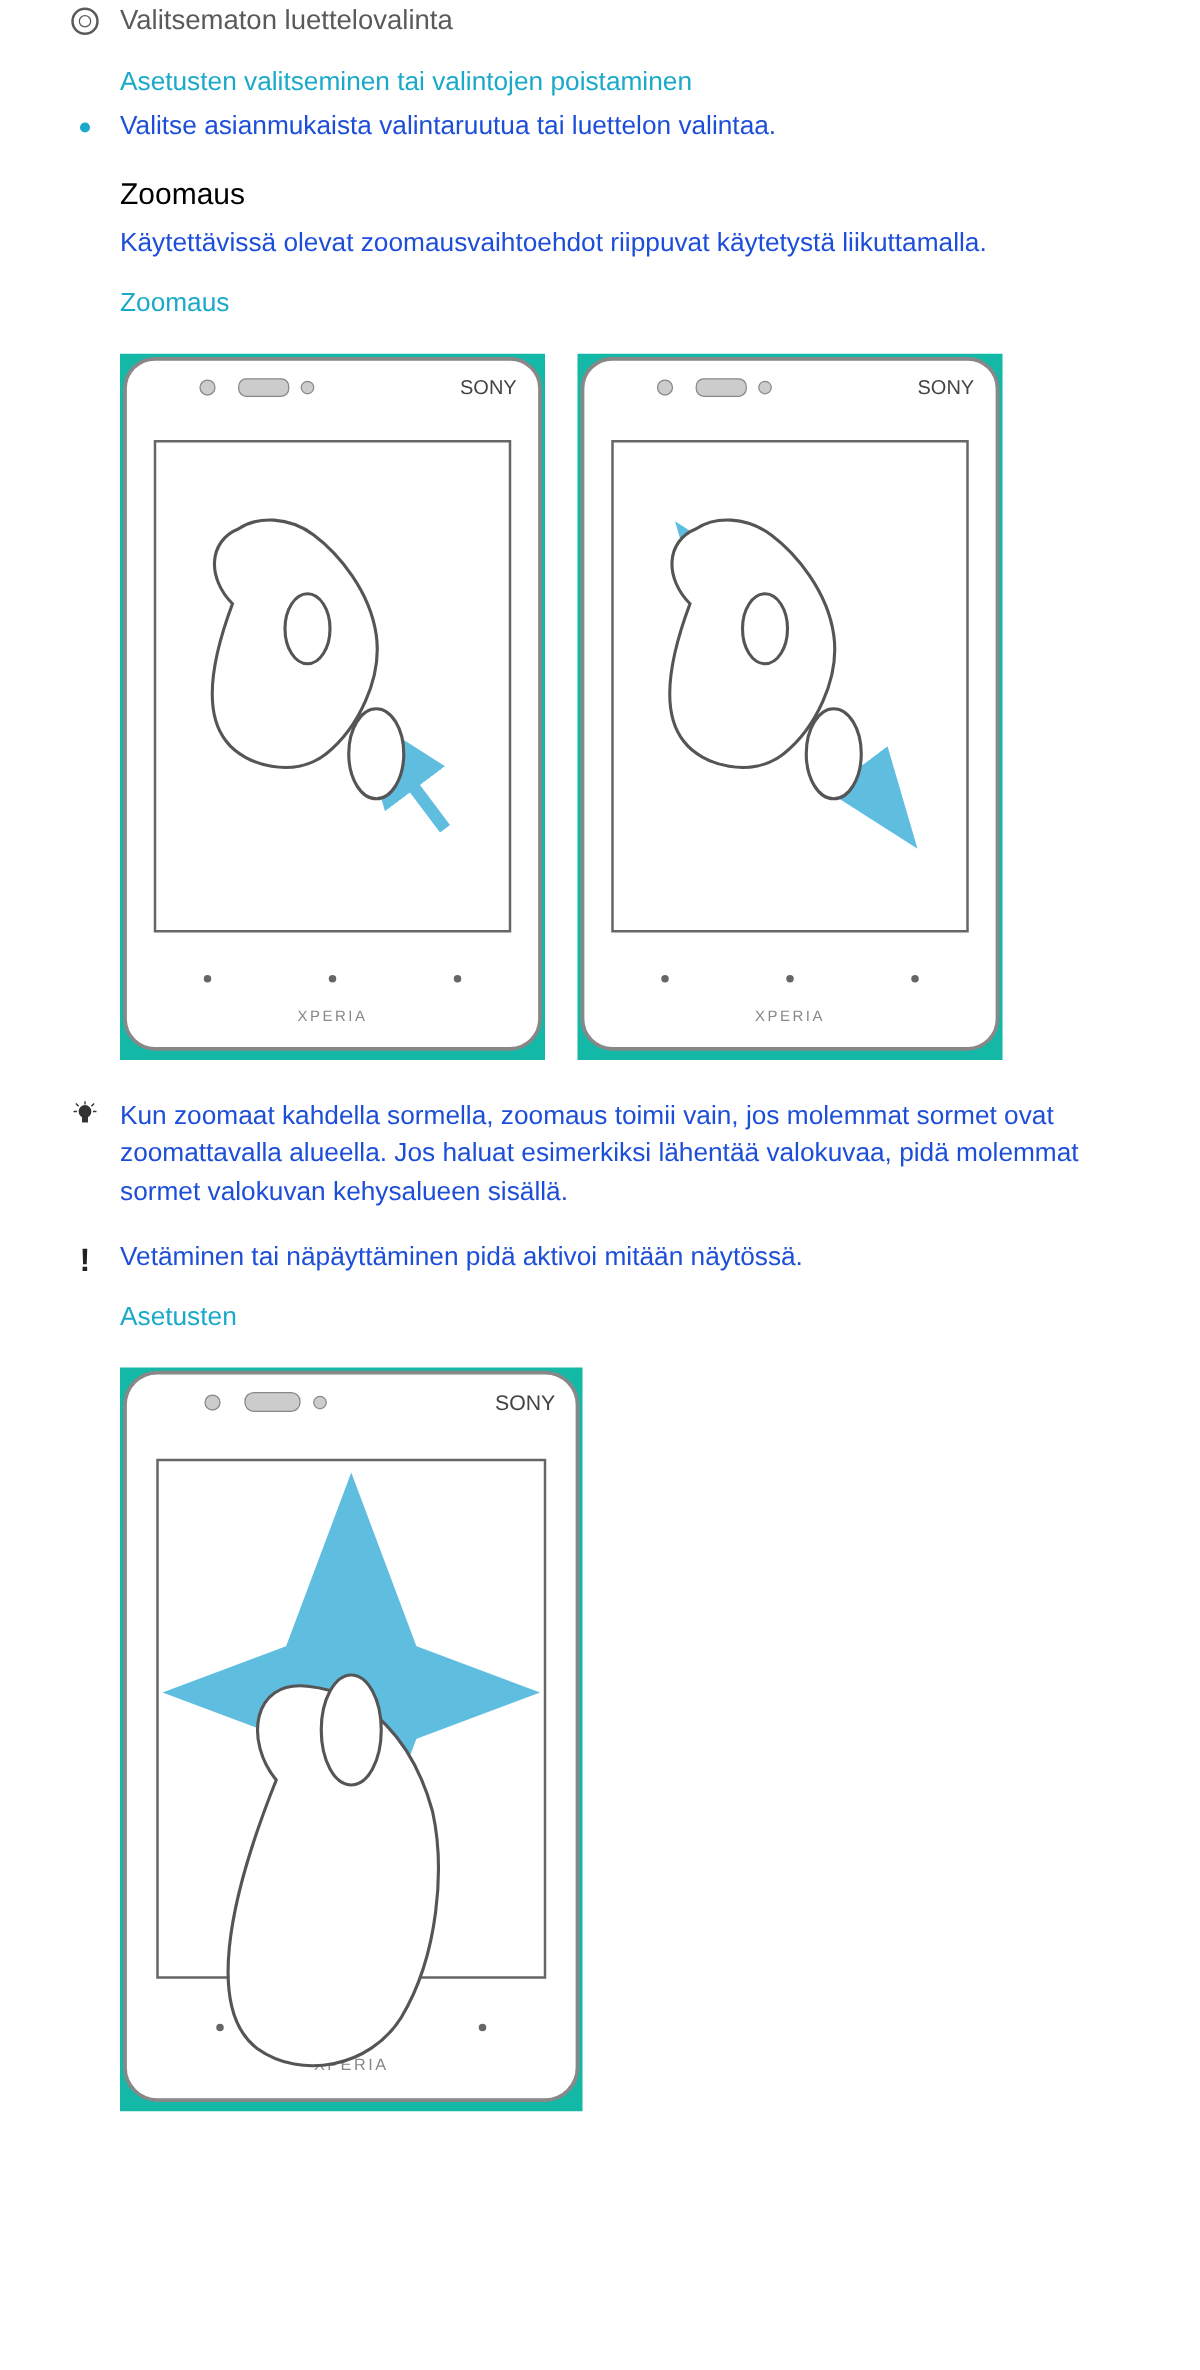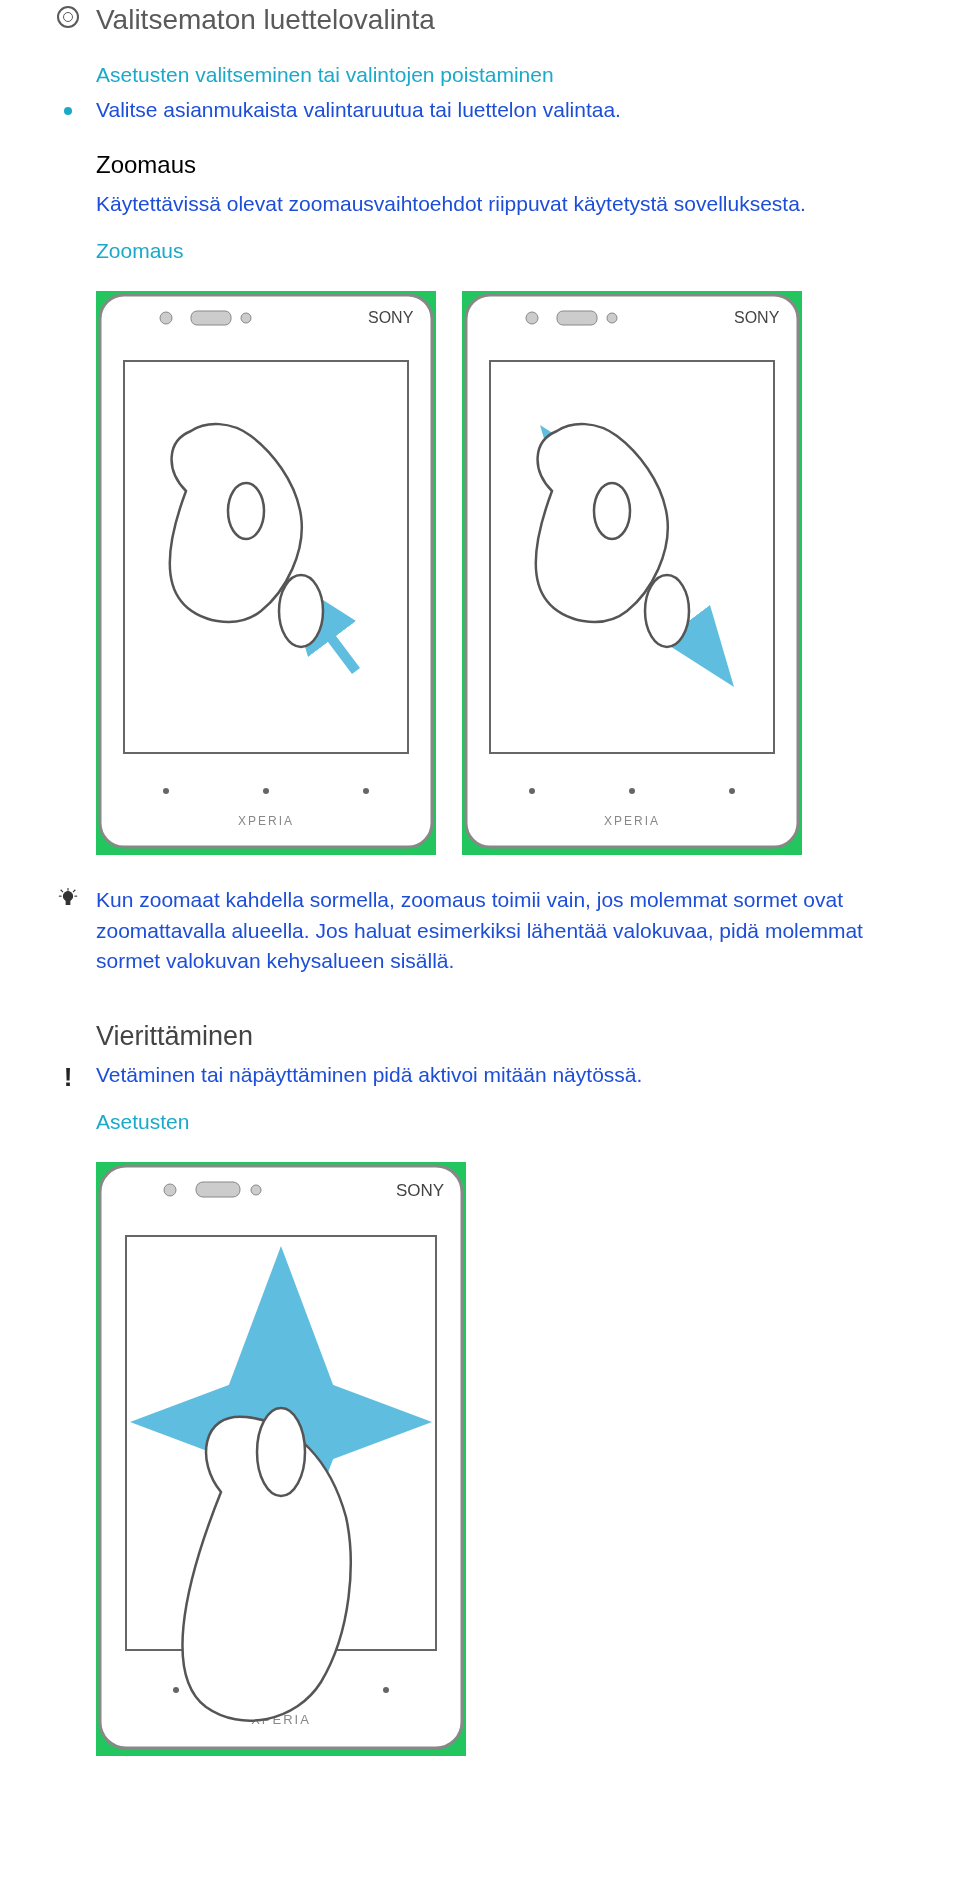--- a/index.html
+++ b/index.html
@@ -17,21 +17,21 @@
   .row { display: flex; align-items: flex-start; }
   .gutter {
     width: 56px;
     flex: 0 0 56px;
     display: flex;
     justify-content: center;
     padding-top: 2px;
   }
   .content { flex: 1; }
   .label-text {
-    font-size: 28px;
+    font-size: 22px;
     line-height: 1.45;
     color: #5a5a5a;
     margin: 0 0 22px 0;
   }
   .heading-teal {
     font-size: 21px;
     color: #1aa9c9;
     margin: 0 0 8px 0;
     font-weight: 400;
   }
@@ -70,21 +70,21 @@
   .excl {
     font-size: 26px; font-weight: 700; color: #222; line-height: 1;
     margin-top: 2px;
   }
   .illus {
     margin: 20px 0 30px 56px;
   }
   .illus-double { display: flex; gap: 26px; }
   .phone {
     width: 340px;
-    background: #22c55e;
+    background: #14b8a6;
   }
   .phone-single { width: 370px; }
 </style>
 </head>
 <body>
 
 <div class="page">
 
   <div class="row">
     <div class="gutter">
@@ -109,21 +109,21 @@
       </div>
     <div class="content">
       <p class="body-text" style="margin-bottom:26px;">Valitse asianmukaista valintaruutua tai luettelon valintaa.</p>
     </div>
   </div>
 
   <div class="row">
     <div class="gutter"></div>
     <div class="content">
       <p class="subhead">Zoomaus</p>
-      <p class="body-text">Käytettävissä olevat zoomausvaihtoehdot riippuvat käytetystä sovelluksesta.</p>
+      <p class="body-text">Käytettävissä olevat zoomausvaihtoehdot riippuvat käytetystä liikuttamalla.</p>
       <p class="heading-teal">Zoomaus</p>
     </div>
   </div>
 
   <div class="illus illus-double">
     <div class="phone">
       <svg viewBox="0 0 340 560" width="340" height="560">
         <rect x="4" y="4" width="332" height="552" rx="24" fill="#fff" stroke="#888" stroke-width="3"></rect>
         <rect x="28" y="70" width="284" height="392" fill="#fff" stroke="#666" stroke-width="2"></rect>
         <rect x="95" y="20" width="40" height="14" rx="6" fill="#ccc" stroke="#888"></rect>
@@ -192,21 +192,20 @@
       </span>
     </div>
     <div class="content">
       <p class="body-text">Kun zoomaat kahdella sormella, zoomaus toimii vain, jos molemmat sormet ovat zoomattavalla alueella. Jos haluat esimerkiksi lähentää valokuvaa, pidä molemmat sormet valokuvan kehysalueen sisällä.</p>
     </div>
   </div>
 
   <div class="row">
     <div class="gutter"></div>
     <div class="content">
-      <p class="section-title">Vierittäminen</p>
     </div>
   </div>
 
   <div class="row">
     <div class="gutter">
         <span class="excl">!</span>
       </div>
     <div class="content">
       <p class="body-text">Vetäminen tai näpäyttäminen pidä aktivoi mitään näytössä.</p>
     </div>

